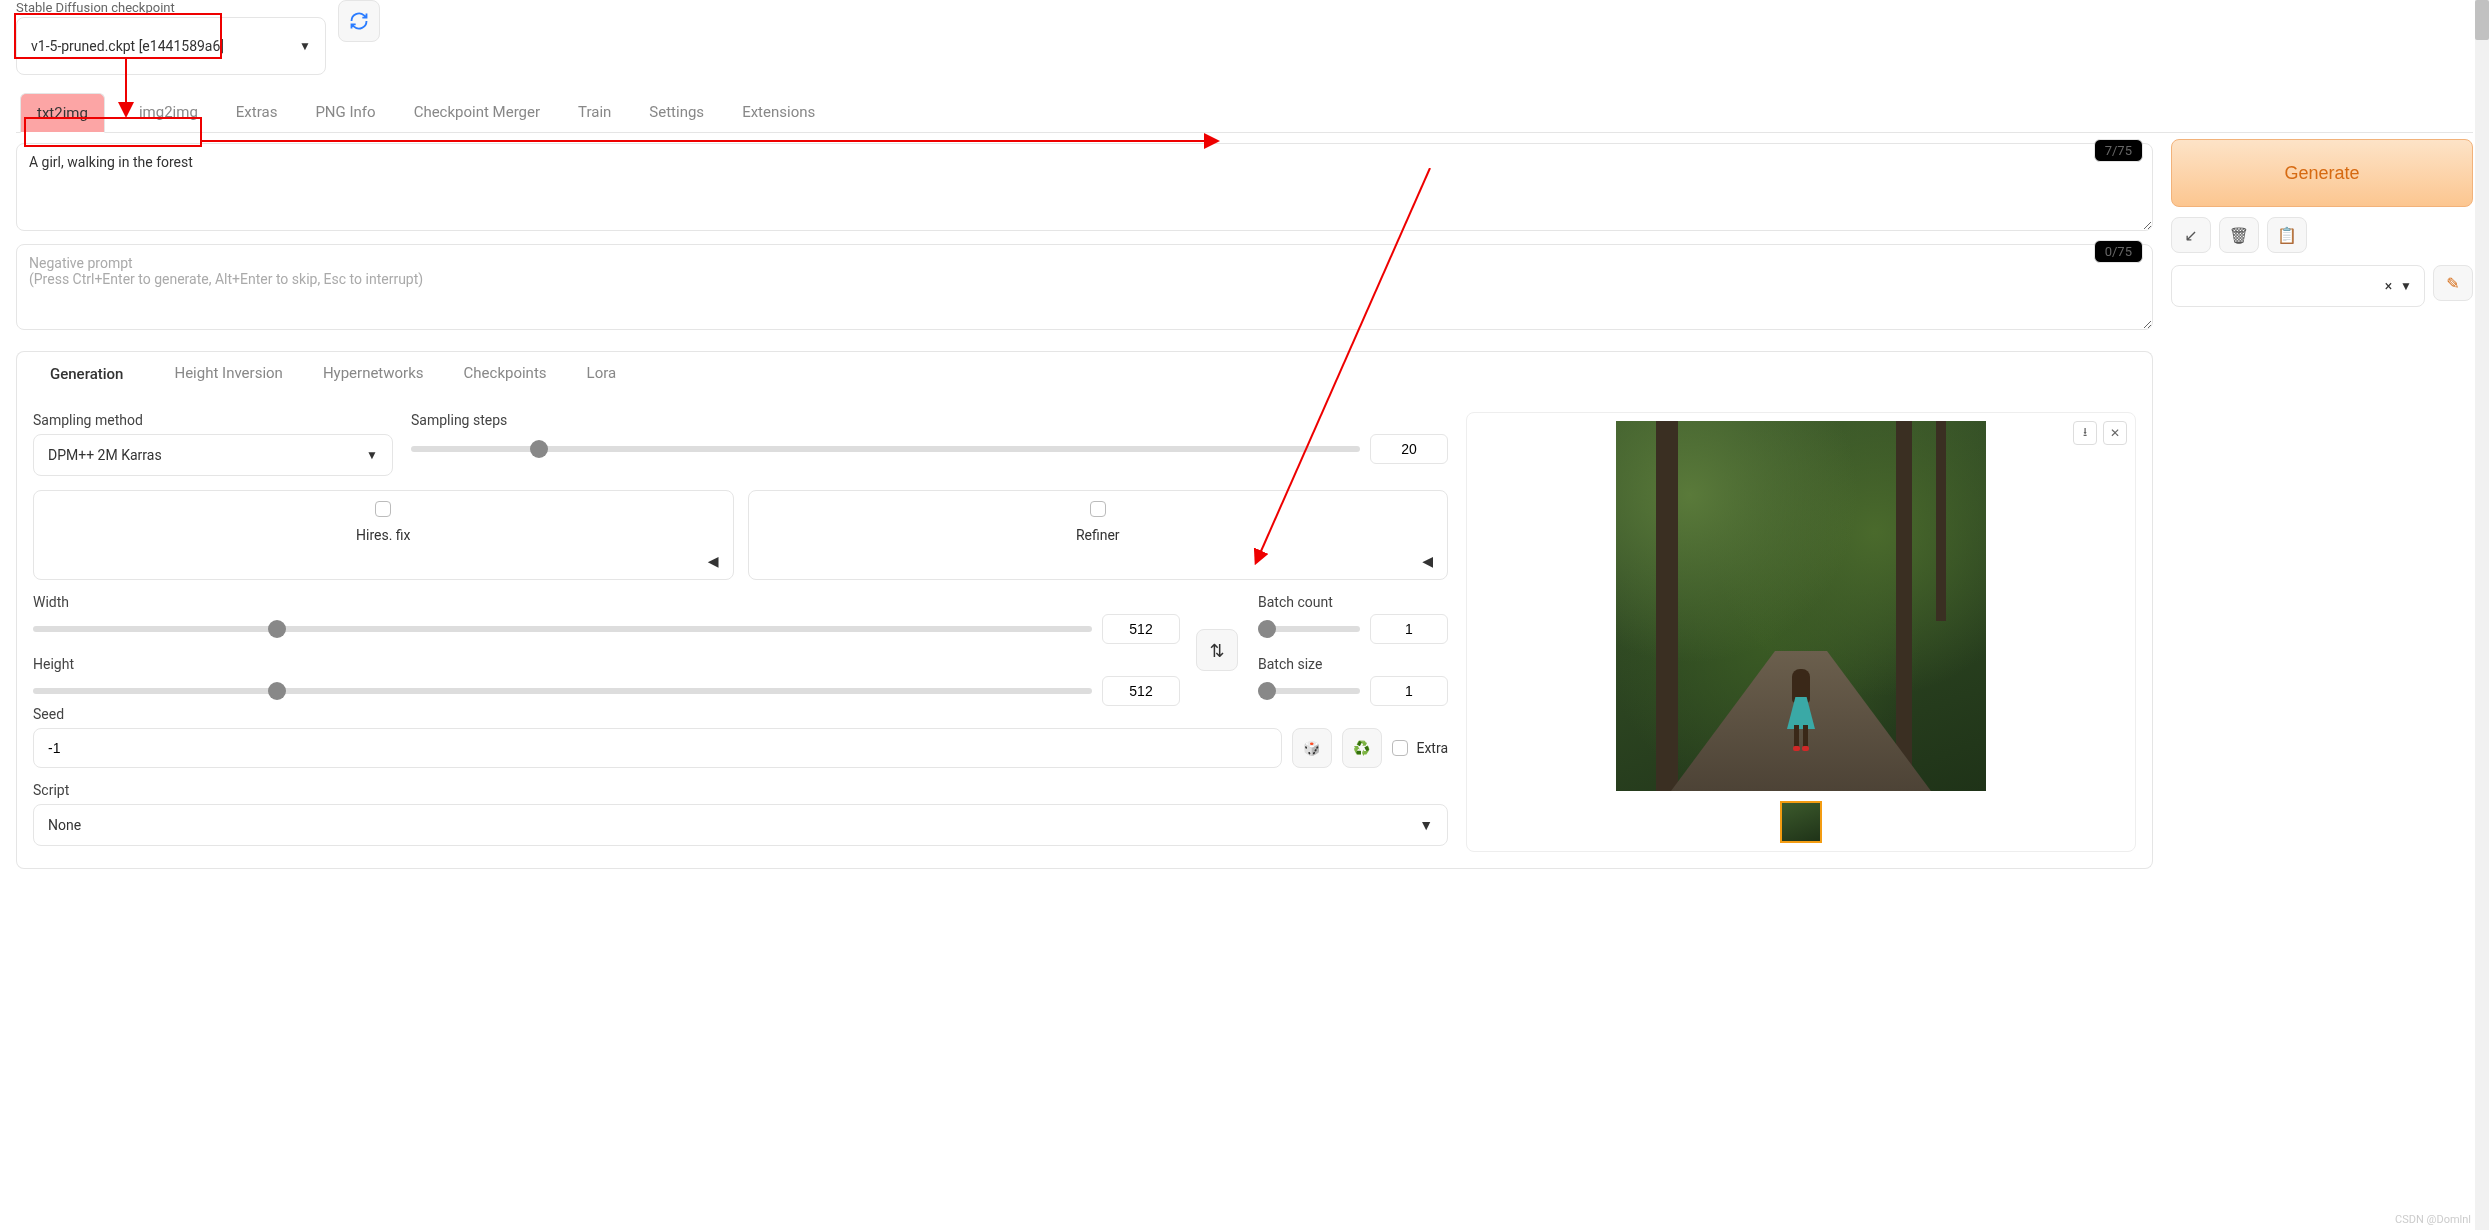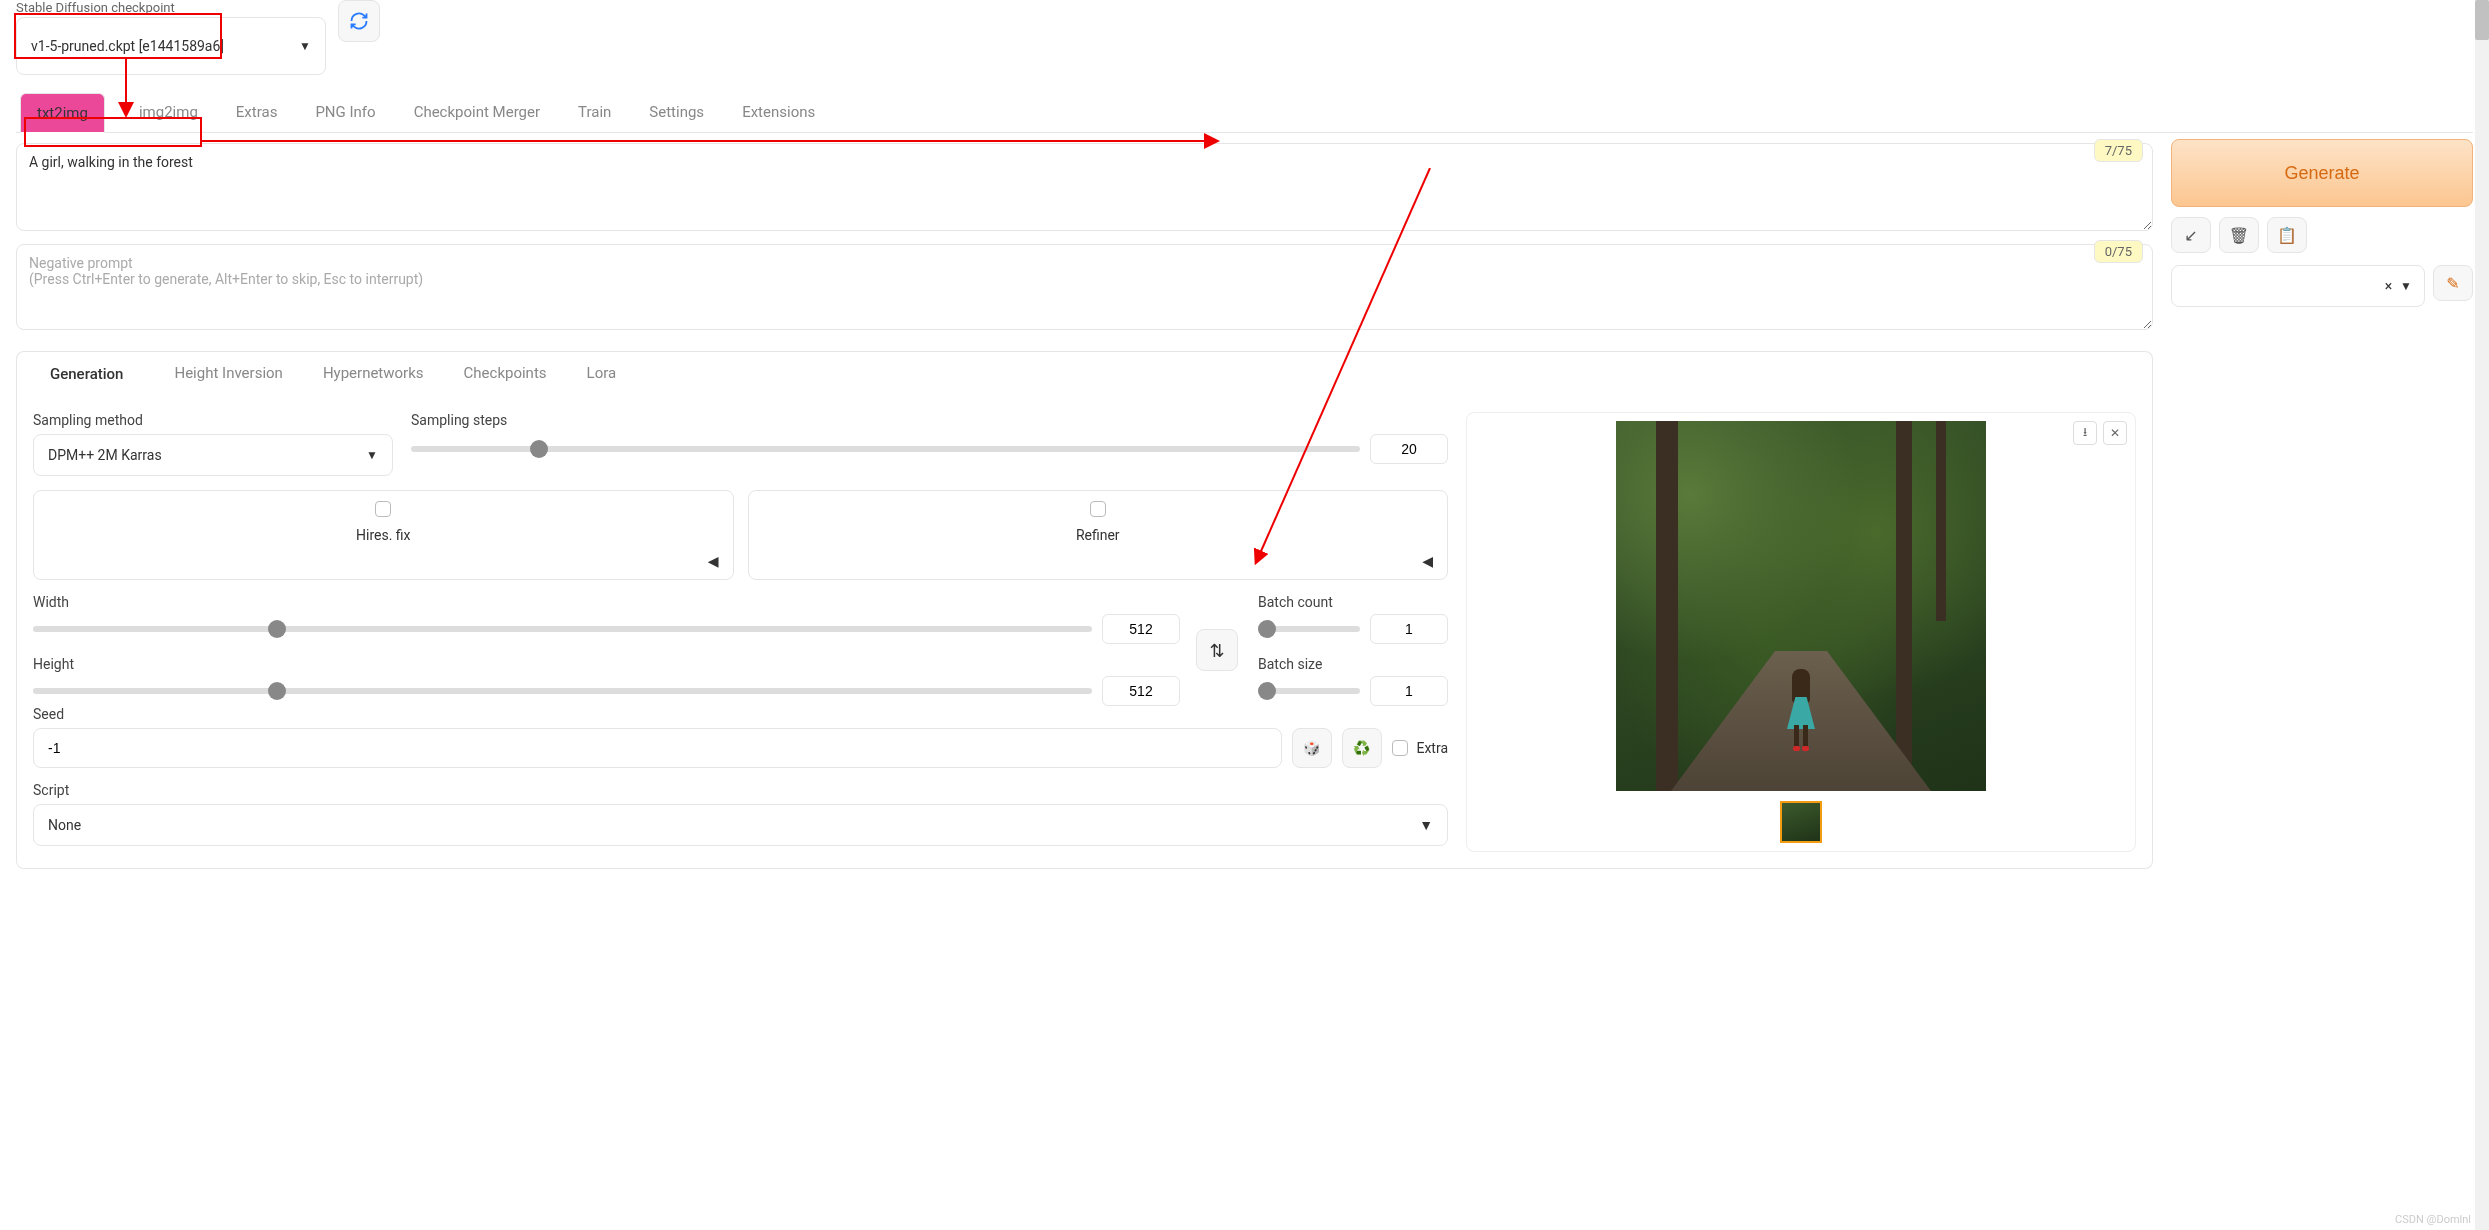--- a/index.html
+++ b/index.html
@@ -6,26 +6,26 @@
   body { font-family: -apple-system, BlinkMacSystemFont, "Segoe UI", Roboto, sans-serif; font-size: 14px; color: #333; background: #fff; padding: 0 16px 16px 16px; position: relative; }
   .header-row { display: flex; align-items: flex-start; gap: 12px; margin-bottom: 18px; }
   .ckpt-col { display: flex; flex-direction: column; }
   .ckpt-label { color: #666; font-size: 13px; margin-bottom: 2px; }
   .select-wrap { position: relative; border: 1px solid #e5e5e5; border-radius: 8px; background: #fff; display: flex; align-items: center; padding: 0 14px; height: 58px; width: 310px; }
   .select-wrap .caret { margin-left: auto; font-size: 12px; color: #333; }
   .refresh-btn { width: 42px; height: 42px; border: 1px solid #e5e5e5; border-radius: 8px; background: #f7f7f7; display: flex; align-items: center; justify-content: center; cursor: pointer; }
   .refresh-btn svg { width: 20px; height: 20px; stroke: #2a7cff; }
   .tabs { display: flex; gap: 30px; border-bottom: 1px solid #e5e5e5; padding: 0 4px; }
   .tab { padding: 10px 4px; color: #888; cursor: pointer; font-size: 15px; position: relative; }
-  .tab.active { color: #333; border: 1px solid #e5e5e5; border-bottom: 1px solid #fff; border-radius: 6px 6px 0 0; margin-bottom: -1px; background: #ec4899; padding: 10px 16px; }
+  .tab.active { color: #333; border: 1px solid #e5e5e5; border-bottom: 1px solid #fff; border-radius: 6px 6px 0 0; margin-bottom: -1px; background: #fca5a5; padding: 10px 16px; }
   .main { display: flex; gap: 18px; margin-top: 6px; }
   .col-left { flex: 1; min-width: 0; }
   .col-right { width: 302px; flex: none; }
   .prompt-area { position: relative; margin-top: 4px; }
-  .token-badge { position: absolute; right: 10px; top: -4px; background: #fef9c3; border: 1px solid #e5e5e5; border-radius: 6px; padding: 3px 10px; font-size: 13px; color: #666; z-index: 2; }
+  .token-badge { position: absolute; right: 10px; top: -4px; background: #000000; border: 1px solid #e5e5e5; border-radius: 6px; padding: 3px 10px; font-size: 13px; color: #666; z-index: 2; }
   textarea.prompt { width: 100%; border: 1px solid #e5e5e5; border-radius: 8px; resize: both; padding: 10px 12px; font-family: inherit; font-size: 14px; color: #333; min-height: 88px; }
   textarea.neg { min-height: 86px; }
   textarea::placeholder { color: #aaa; }
   .gen-btn { width: 100%; height: 68px; border-radius: 8px; border: 1px solid #f2b27a; background: linear-gradient(#fde3c7, #fcc690); color: #d66a12; font-size: 18px; font-weight: 500; cursor: pointer; }
   .btn-row { display: flex; gap: 8px; margin-top: 10px; }
   .icon-btn { width: 40px; height: 36px; border-radius: 8px; border: 1px solid #e5e5e5; background: #f7f7f7; display: flex; align-items: center; justify-content: center; cursor: pointer; font-size: 16px; color: #555; }
   .style-row { display: flex; gap: 8px; margin-top: 12px; }
   .style-select { flex: 1; height: 42px; border: 1px solid #e5e5e5; border-radius: 8px; display: flex; align-items: center; justify-content: flex-end; padding: 0 12px; gap: 8px; }
   .subtabs { display: flex; gap: 28px; border: 1px solid #e5e5e5; border-radius: 8px 8px 0 0; padding: 0 16px; margin-top: 18px; border-bottom: none;}
   .subtab { padding: 12px 6px; cursor: pointer; color: #888; font-size: 15px; }

